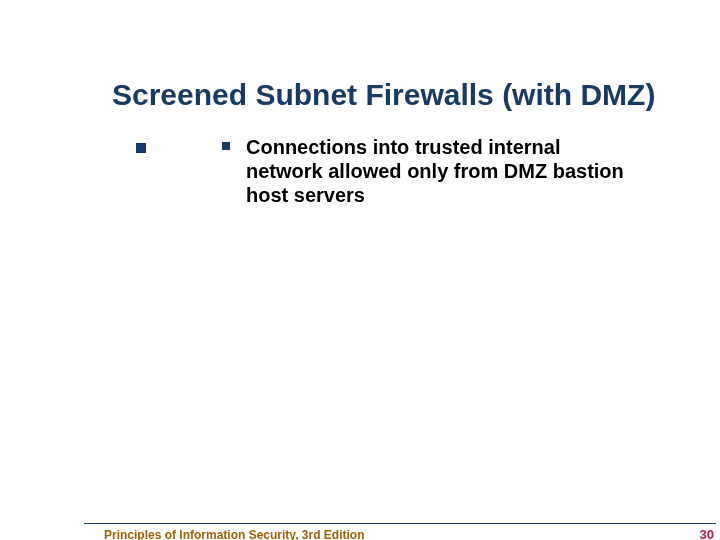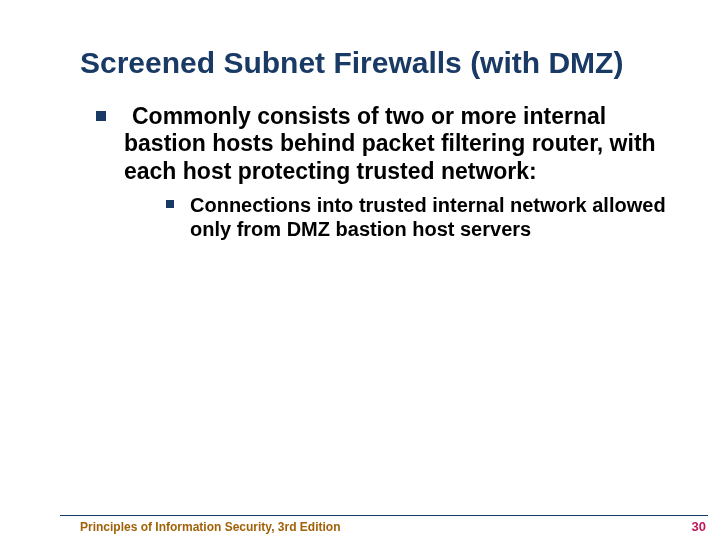--- a/index.html
+++ b/index.html
@@ -1,15 +1,15 @@
 <!DOCTYPE html>
 <html><head>
 <meta charset="utf-8">
 <style>
-  * { margin: 8px; padding: 0; box-sizing: border-box; }
+  * { margin: 16px; padding: 0; box-sizing: border-box; }
   body {
     width: 720px;
     height: 540px;
     background: #ffffff;
     font-family: Arial, Helvetica, sans-serif;
     position: relative;
     overflow: hidden;
   }
   .stripes {
     position: absolute;
@@ -121,21 +121,20 @@
   <div class="col c2"></div>
   <div class="col c3"></div>
   <div class="col c4"></div>
   <div class="col c5"></div>
 </div>
 
 <div class="content">
   <h1 class="title">Screened Subnet Firewalls (with DMZ)</h1>
   <ul class="bullets">
     <li>
-      <span>Commonly consists of two or more internal bastion hosts behind packet filtering router, with each host protecting trusted network:</span>
       <ul class="sub">
         <li>Connections into trusted internal network allowed only from DMZ bastion host servers</li>
       </ul>
     </li>
   </ul>
 </div>
 
 <div class="footer-line"></div>
 <div class="footer-text">Principles of Information Security, 3rd Edition</div>
 <div class="page-num">30</div>

